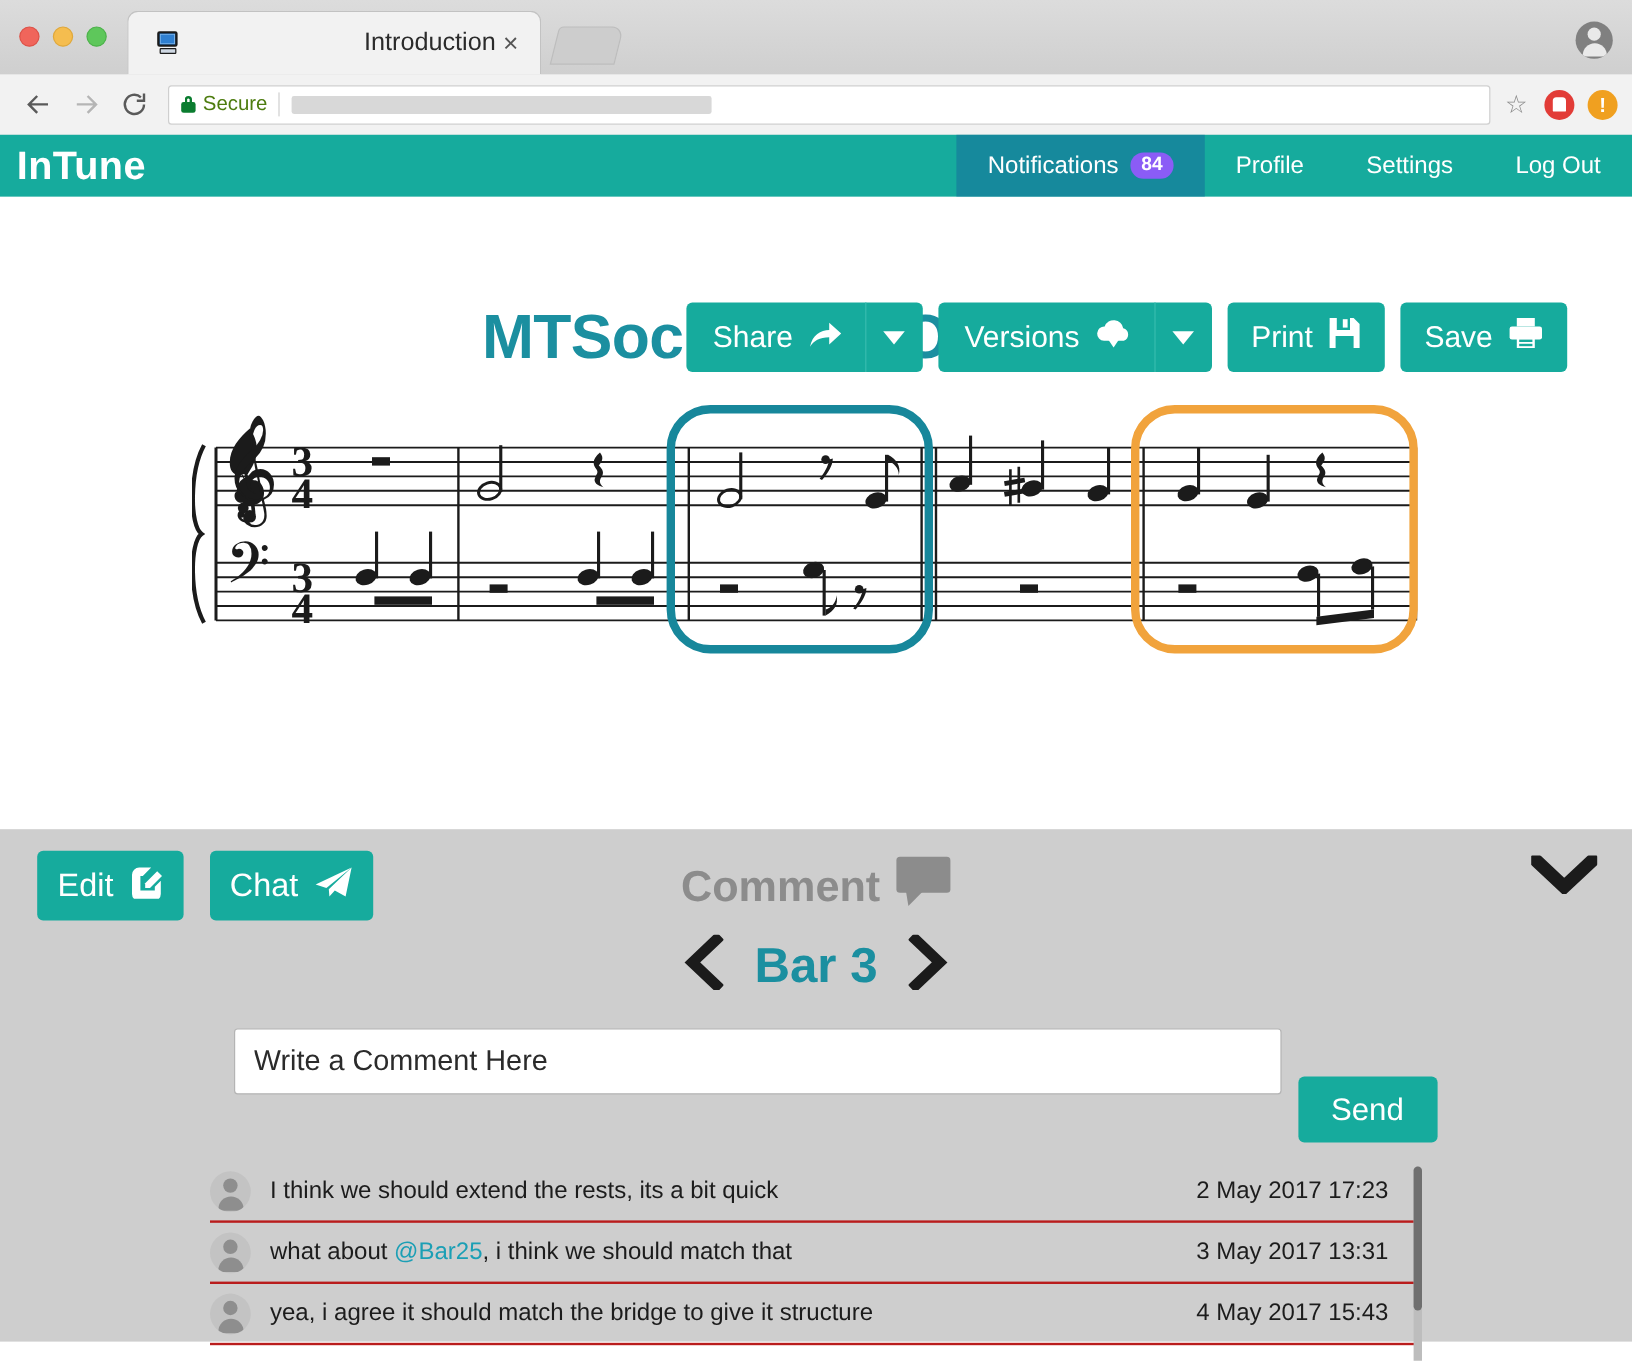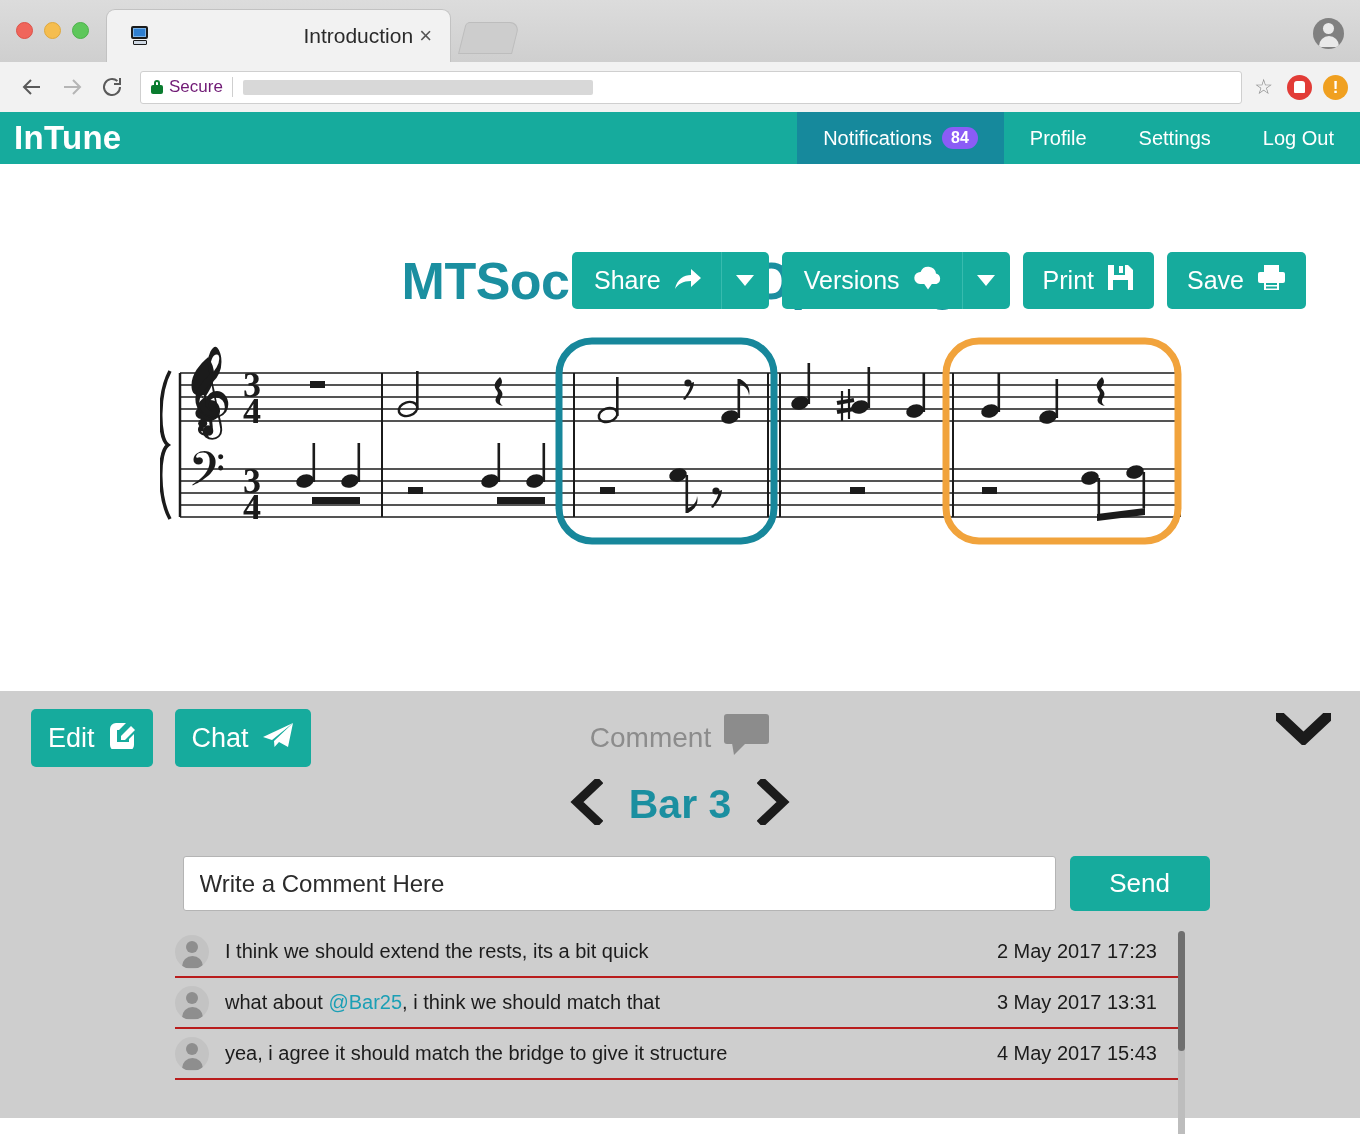--- a/index.html
+++ b/index.html
@@ -58,21 +58,21 @@
   .omnibox {
     flex: 1 1 auto; height: 33px; margin-left: 8px; margin-right: 12px;
     background: #ffffff; border: 1px solid #cfcfcf; border-radius: 3px;
     display: flex; align-items: center; padding: 0 10px;
   }
   .lock { width: 12px; height: 14px; position: relative; flex: 0 0 auto; margin-right: 6px;}
   .lock .body { position: absolute; bottom: 0; width: 12px; height: 9px; background: #0a7c2f;
                 border-radius: 2px; }
   .lock .shackle { position: absolute; top: 0; left: 3px; width: 6px; height: 7px;
                 border: 2px solid #0a7c2f; border-bottom: none; border-radius: 4px 4px 0 0; }
-  .secure-text { color: #701a75; font-size: 17px; margin-right: 9px; }
+  .secure-text { color: #4d7c0f; font-size: 17px; margin-right: 9px; }
   .omni-sep { width: 1px; height: 20px; background: #cfcfcf; margin-right: 10px; }
   .omni-url { flex: 1 1 auto; height: 15px; background: #d8d8d8; border-radius: 2px; max-width: 350px;}
   .star { color: #8a8a8a; font-size: 21px; margin-right: 14px; }
   .ext-stop { width: 25px; height: 25px; border-radius: 50%; background: #e23c37;
      margin-right: 11px; position: relative; display:flex; align-items:center; justify-content:center;}
   .ext-stop::after { content:""; width: 11px; height: 12px; background: #fff;
      border-radius: 3px 3px 1px 1px; }
   .ext-warn { width: 25px; height: 25px; border-radius: 50%; background: #f0a020;
      display: flex; align-items: center; justify-content: center; color: #fff;
      font-size: 17px; font-weight: bold; line-height: 1; }
@@ -110,37 +110,37 @@
   .score-wrap svg { display: block; margin: 0 auto; }
 
   
   .comment-panel { position: relative; height: 427px; background: #cecece; }
   .panel-top { position: relative; height: 90px; }
   .edit-chat { position: absolute; left: 31px; top: 18px; display: flex; gap: 22px; }
   .btn-grey-action { background: #16ab9d; color: #fff; border: none; border-radius: 5px;
     font-size: 27px; padding: 11px 17px; display: flex; align-items: center; gap: 12px;
     font-family: "Liberation Sans", sans-serif; cursor: pointer; }
   .comment-head { position: absolute; left: 0; right: 0; top: 22px; text-align: center;
-    color: #8c8c8c; font-size: 28px; font-weight: normal; display: flex;
+    color: #8c8c8c; font-size: 36px; font-weight: bold; display: flex;
     align-items: center; justify-content: center; gap: 12px; }
   .collapse { position: absolute; right: 29px; top: 22px; cursor: pointer; }
 
   .bar-nav { display: flex; align-items: center; justify-content: center; gap: 26px;
              margin-top: -2px; }
   .bar-label { color: #1b8fa0; font-size: 41px; font-weight: bold; }
   .chev { cursor: pointer; }
 
   .compose { display: flex; justify-content: center; gap: 14px; margin-top: 27px; padding-left: 32px; }
   .comment-input { width: 873px; height: 55px; background: #fff; border: 1px solid #b4b4b4;
     border-radius: 3px; font-size: 24px; padding: 0 16px; color: #222;
     font-family: "Liberation Sans", sans-serif; }
   .comment-input::placeholder { color: #2b2b2b; opacity: 1; }
   .send-btn { background: #16ab9d; color: #fff; border: none; border-radius: 5px;
-    font-size: 26px; width: 140px; height: 55px; cursor: pointer;
-    font-family: "Liberation Sans", sans-serif; }
+    font-size: 26px; width: 116px; height: 55px; cursor: pointer;
+    font-family: "Liberation Sans", sans-serif; margin-top: 40px; }
 
   .comment-list { position: relative; width: 1010px; margin: 16px auto 0;
                   height: 222px; overflow: hidden; }
   .comment-row { display: flex; align-items: center; height: 51px;
                  border-bottom: 2px solid #b91c1c; padding-right: 28px; }
   .comment-row:first-child { border-top: none; }
   .avatar { width: 34px; height: 34px; border-radius: 50%; background: #c3c3c3;
     position: relative; flex: 0 0 auto; margin-right: 16px; overflow: hidden; }
   .avatar::before { content: ""; position: absolute; left: 50%; top: 6px; width: 12px;
     height: 12px; margin-left: -6px; border-radius: 50%; background: #8e8e8e; }

